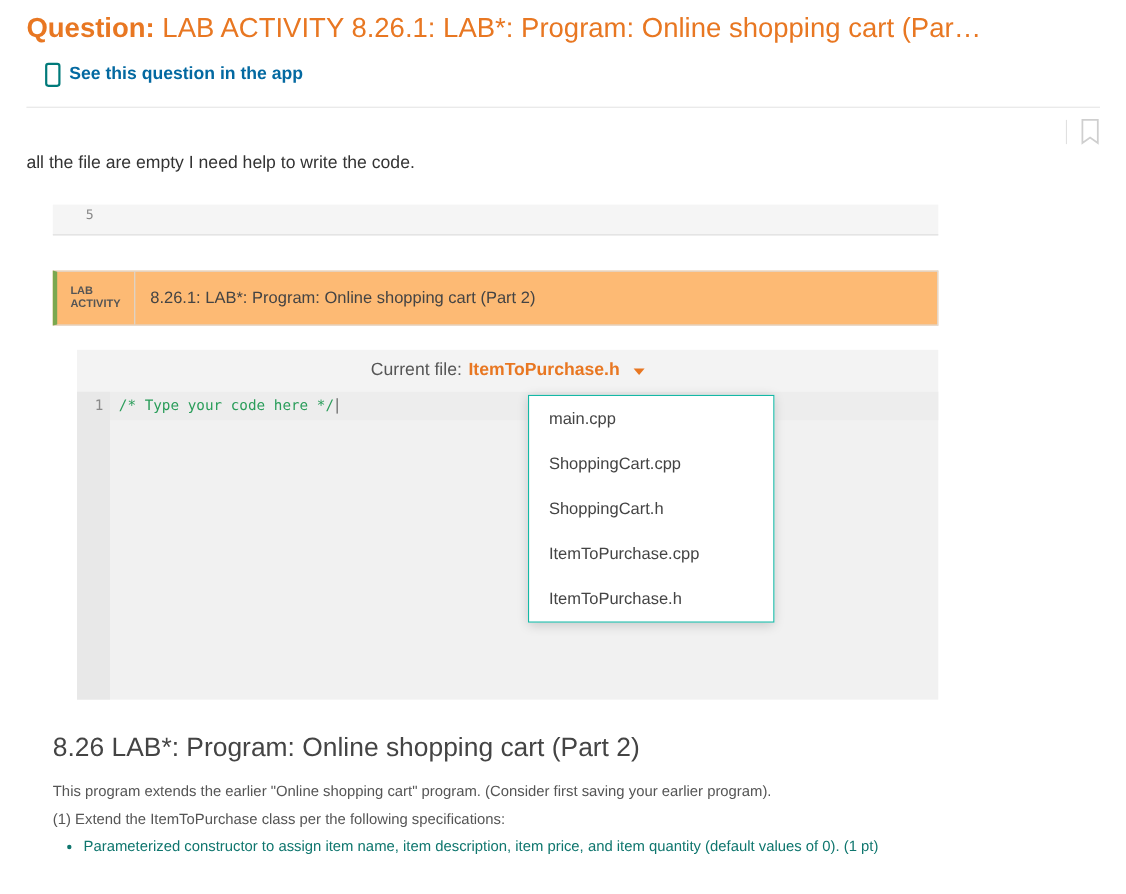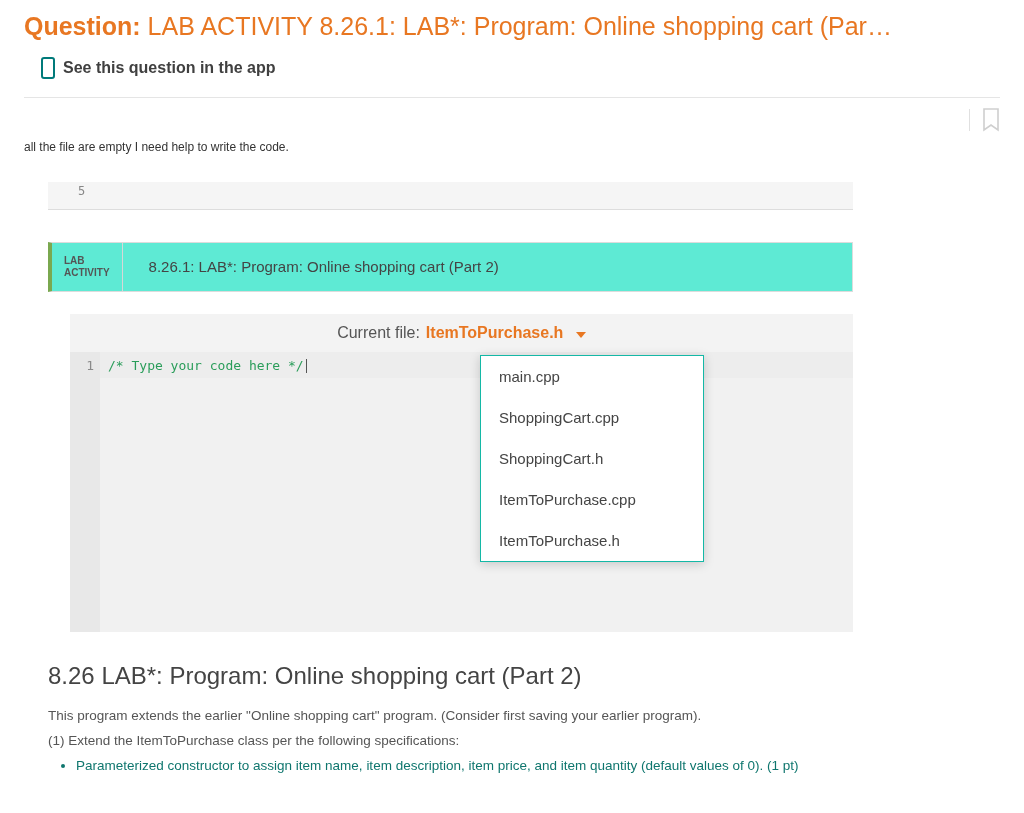--- a/index.html
+++ b/index.html
@@ -20,21 +20,21 @@
       overflow: hidden;
       text-overflow: ellipsis;
     }
     .question-title .label { color: #e87722; }
     .question-title .content { color: #e87722; font-weight: 400; }
     .see-in-app {
       display: flex;
       align-items: center;
       gap: 8px;
       margin-top: 14px;
-      color: #404040;
+      color: #0369a1;
       font-weight: 700;
       font-size: 16px;
       cursor: pointer;
       padding-left: 17px;
     }
     .phone-icon {
       width: 14px;
       height: 22px;
       border: 2px solid #007a7a;
       border-radius: 3px;
@@ -55,21 +55,21 @@
       padding: 10px 0 4px 0;
       gap: 12px;
     }
     .vert-sep {
       width: 1px;
       height: 22px;
       background: #e0e0e0;
     }
     .bookmark-icon svg { display: block; }
     .body-text {
-      font-size: 12px;
+      font-size: 16px;
       color: #333;
       margin: 4px 0 28px 0;
     }
     
     .lab-screenshot {
       margin: 0 0 20px 24px;
       width: 805px;
     }
     .lab-top-sliver {
       height: 28px;
@@ -81,26 +81,25 @@
       position: absolute;
       left: 30px;
       top: 2px;
       font-size: 12px;
       color: #888;
       font-family: Menlo, Consolas, monospace;
     }
     .lab-header {
       display: flex;
       align-items: stretch;
-      background: #5eead4;
+      background: #fdba74;
       border: 1px solid #dcdcdc;
       border-left: 4px solid #7aa84f;
       margin-top: 32px;
       height: 50px;
-      gap: 12px;
     }
     .lab-header .badge {
       font-size: 10px;
       font-weight: 700;
       color: #555;
       line-height: 1.15;
       padding: 11px 12px;
       border-right: 1px solid #d7d7d7;
       display: flex;
       flex-direction: column;

